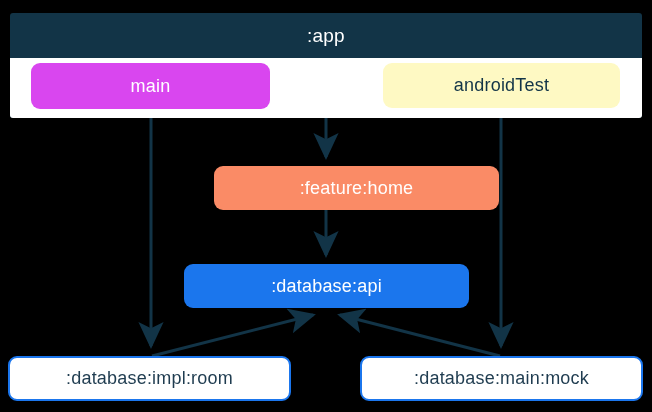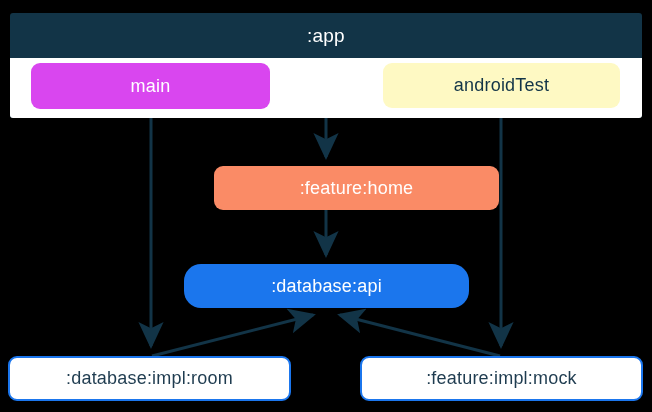--- a/index.html
+++ b/index.html
@@ -97,21 +97,20 @@
     color: #ffffff;
     margin-left: 30px;
   }
   .node-database-api {
     left: 184px;
     top: 264px;
     width: 285px;
     height: 44px;
     background: #1B76ED;
     color: #ffffff;
-    border-radius: 17px;
   }
   .node-impl-room {
     left: 8px;
     top: 356px;
     width: 283px;
     height: 45px;
     background: #ffffff;
     border: 2px solid #1B76ED;
     color: #1F3C50;
   }
@@ -170,15 +169,15 @@
   <div class="node node-main">main</div>
 
   <div class="node node-androidtest">androidTest</div>
 
   <div class="node node-feature-home">:feature:home</div>
 
   <div class="node node-database-api">:database:api</div>
 
   <div class="node node-impl-room">:database:impl:room</div>
 
-  <div class="node node-impl-mock">:feature:impl:mock</div>
+  <div class="node node-impl-mock">:database:main:mock</div>
 
 </div>
 
 </body></html>

